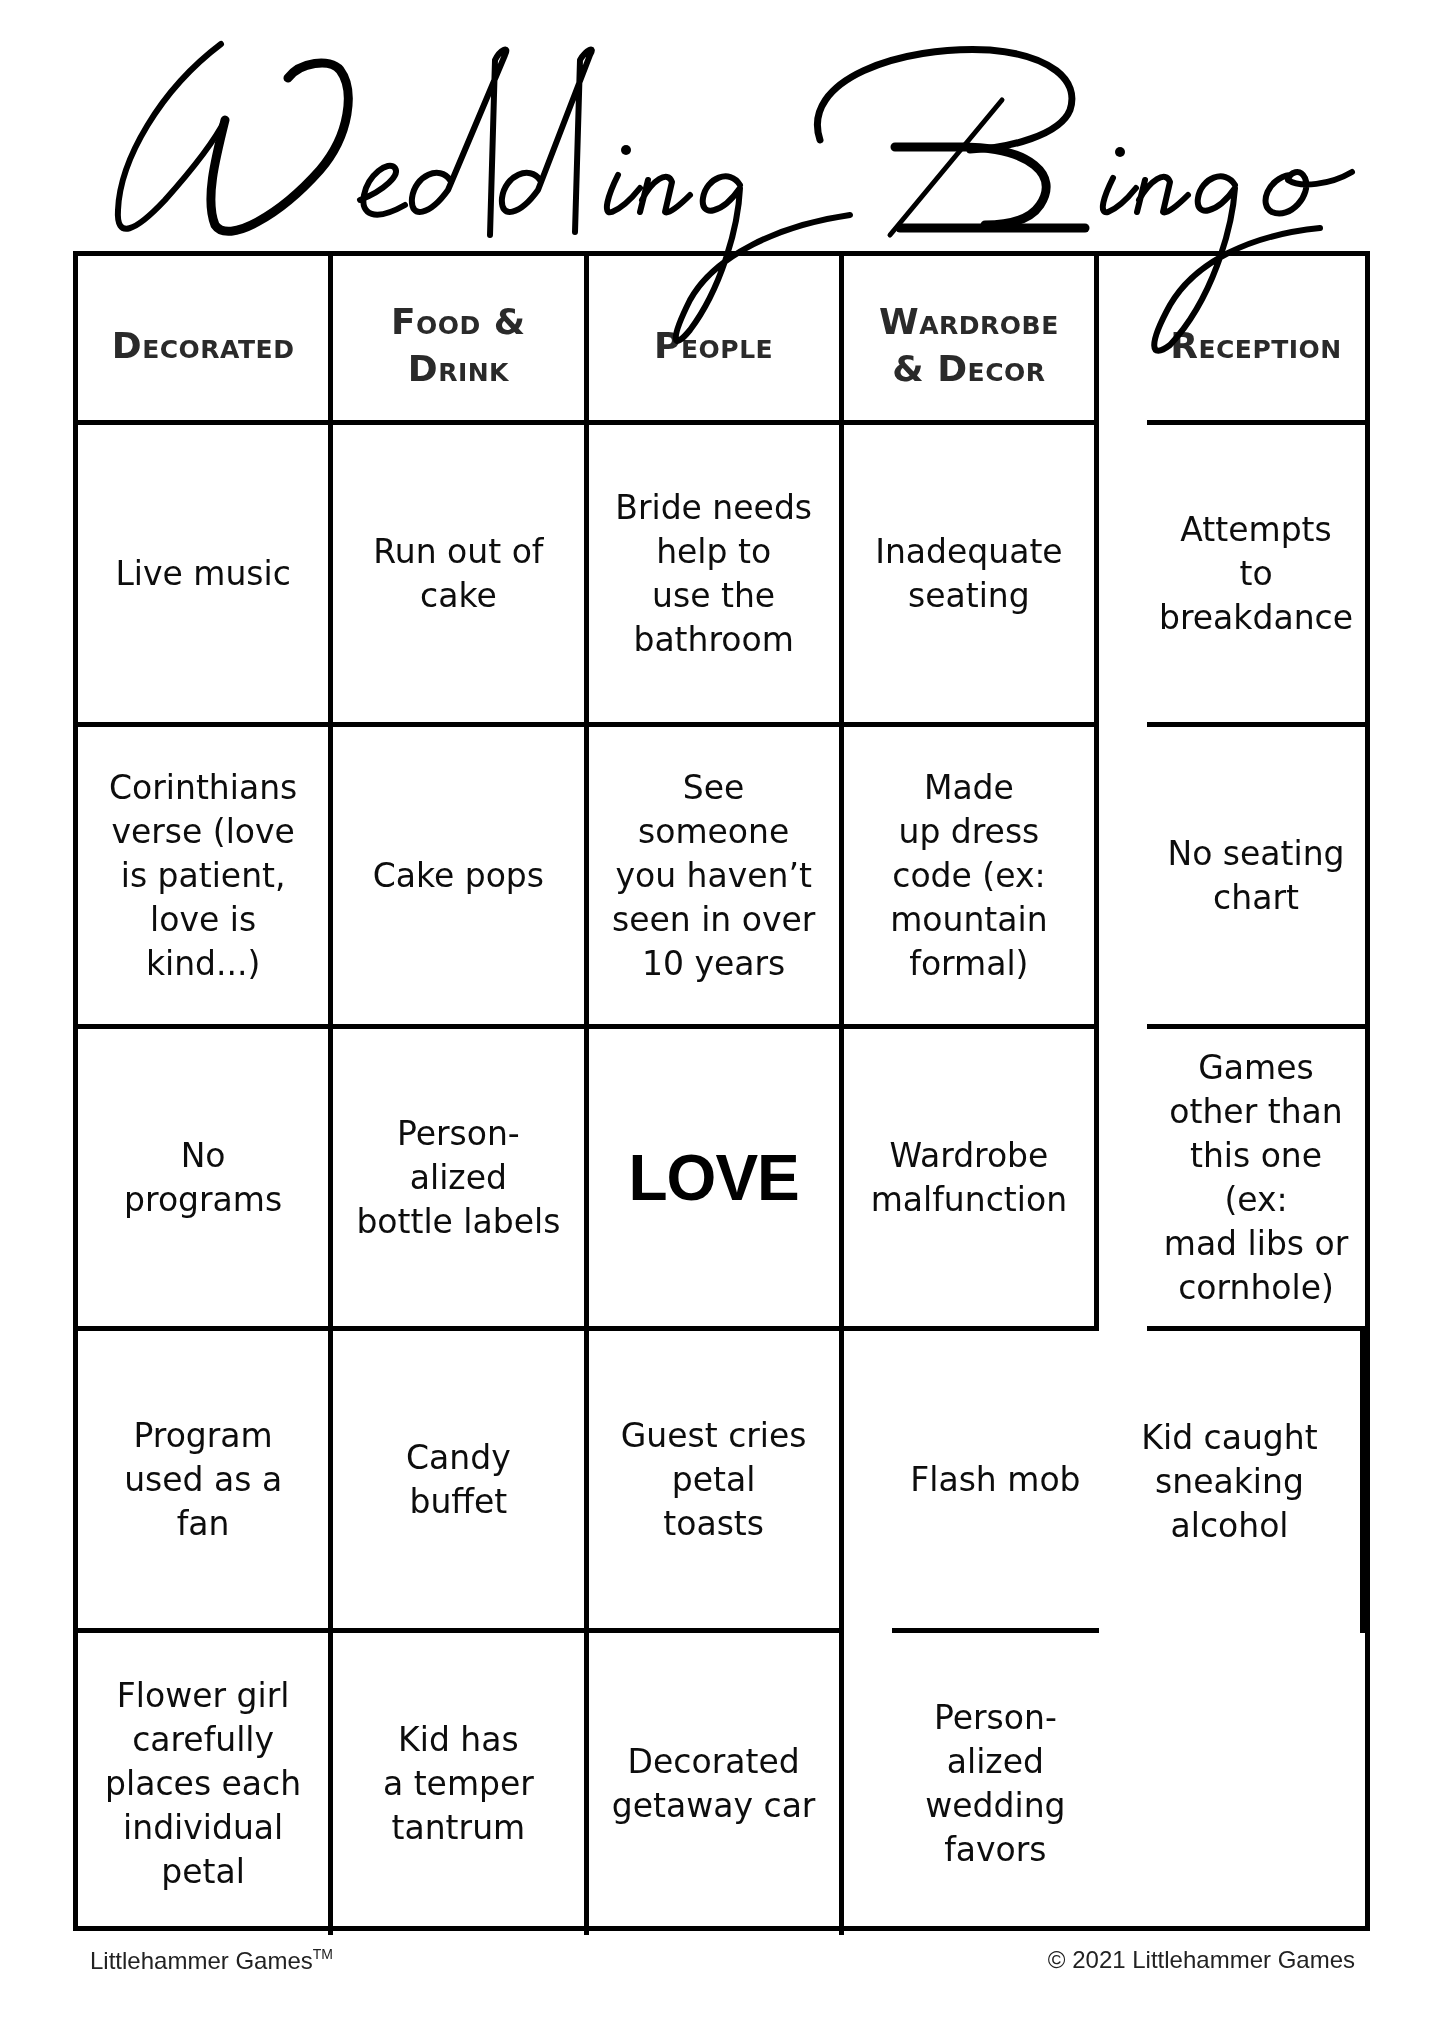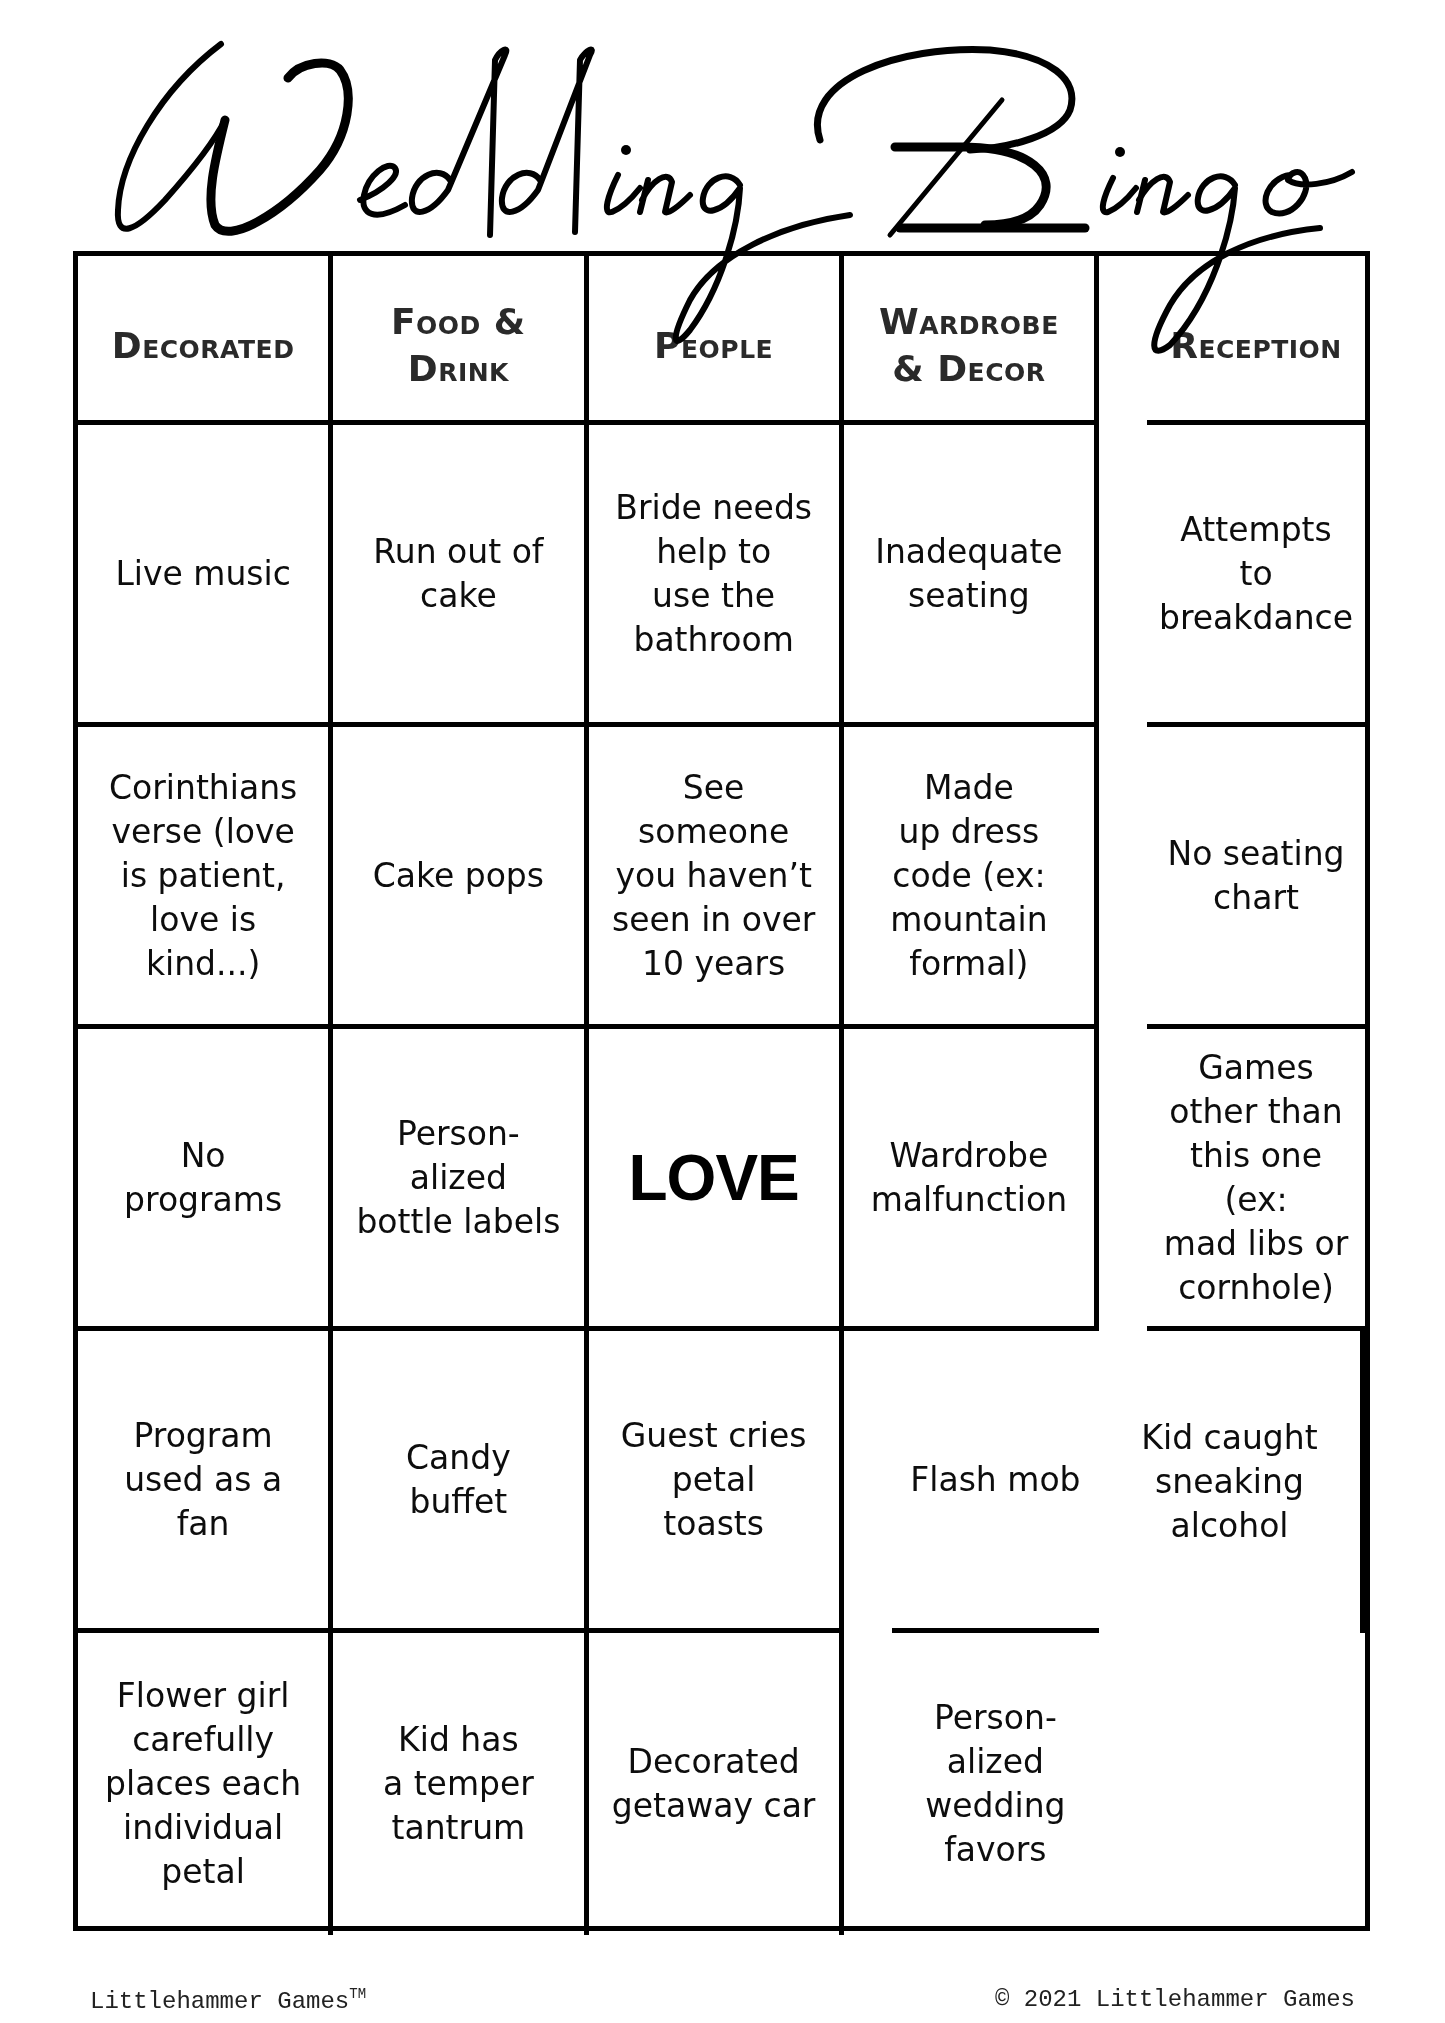--- a/index.html
+++ b/index.html
@@ -48,26 +48,25 @@
   }
   .free {
     font-family: "Liberation Sans", sans-serif;
     font-weight: bold;
     font-size: 64px;
     letter-spacing: -1px;
     color: #000;
   }
   .footer {
     position: absolute; top: 1946px;
-    font-family: Liberation Mono, monospace;
+    font-family: Liberation Sans, sans-serif;
     font-size: 24px;
     font-weight: normal;
     color: #222;
     letter-spacing: 0px;
-    margin-top: 40px;
   }
   .footer-left { left: 90px; }
   .footer-right { right: 90px; }
   .tm { font-size: 14px; vertical-align: 10px; }
 </style>
 </head>
 <body>
 
 <div class="title-wrap">
 

